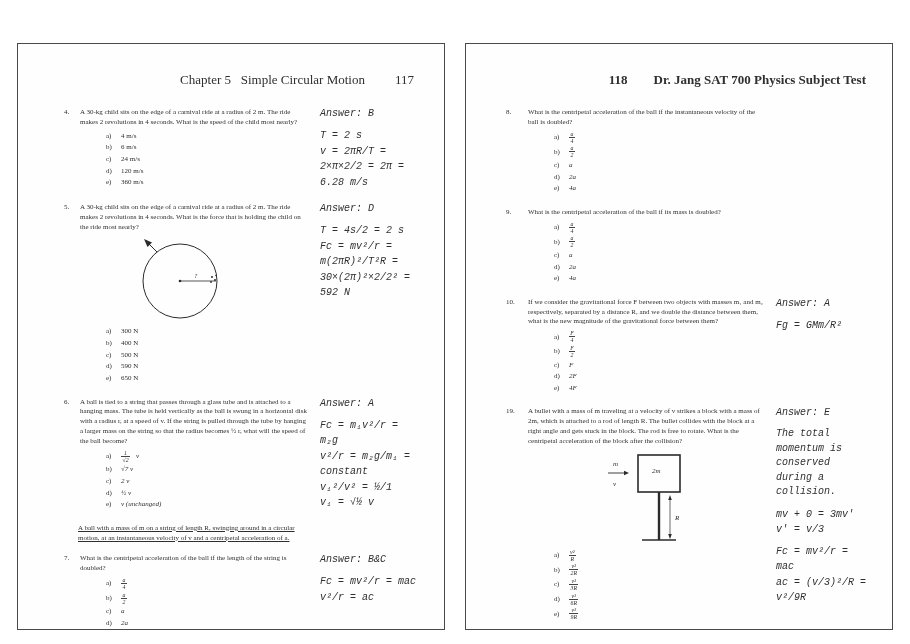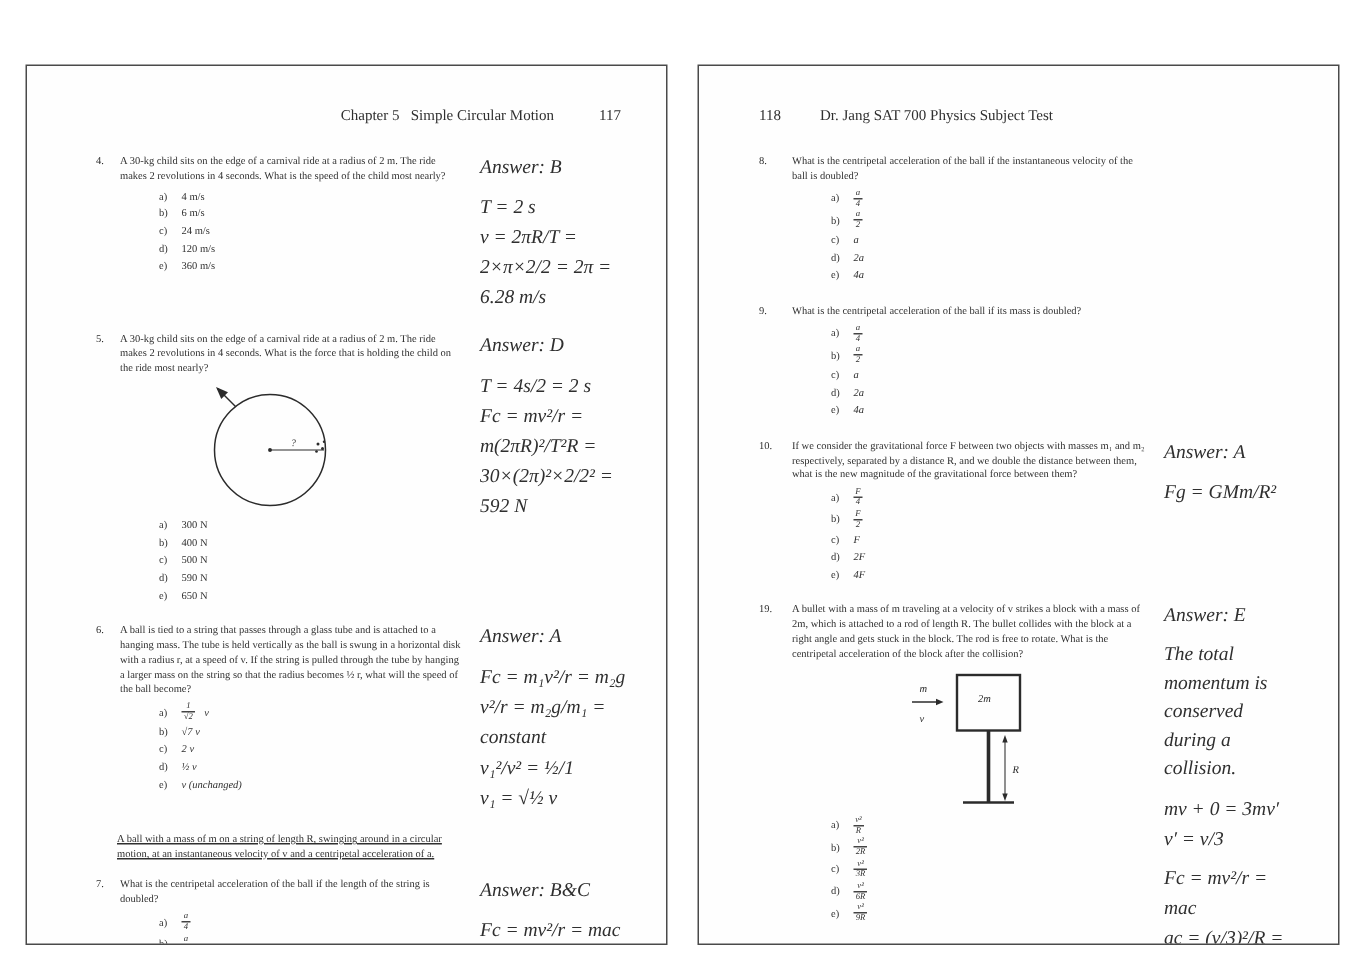--- a/index.html
+++ b/index.html
@@ -10,39 +10,39 @@
   }
   .page{
     position:absolute;top:43px;width:428px;height:587px;background:#fefefe;
     border:1.5px solid #4a4a4a;box-sizing:border-box;overflow:hidden;
   }
   #left-page{left:17px;}
   #right-page{left:465px;}
   .content{padding:28px 26px 0 46px;}
   #right-page .content{padding-left:40px;}
 
-  .page-header{display:flex;font-size:10px;margin-bottom:20px;align-items:baseline;}
+  .page-header{display:flex;font-size:13px;margin-bottom:20px;align-items:baseline;}
   .page-header span{white-space:pre;}
   .header-left{justify-content:flex-end;gap:30px;padding-right:4px;}
-  .header-right{justify-content:flex-start;gap:26px;}
+  .header-right{justify-content:flex-end;gap:26px;font-weight:bold;}
 
   .q{display:grid;grid-template-columns:16px 230px 1fr;margin-bottom:13px;}
   #right-page .q{grid-template-columns:22px 238px 1fr;}
   .qnum{font-size:7px;}
   .qtext{font-size:7px;line-height:1.4;}
   .opts{margin:3px 0 0 26px;}
   .opt{font-size:7px;line-height:1.45;display:flex;gap:6px;align-items:center;margin-bottom:1.5px;min-height:8px;}
   .olab{min-width:9px;}
   .oval{}
   .it{font-style:italic;}
   .frac{display:inline-flex;flex-direction:column;align-items:center;line-height:1.05;font-size:5.8px;font-style:italic;}
   .frac .den{border-top:0.6px solid #444;padding:0 1.5px;}
   .osuf{font-style:italic;}
 
-  .ans{padding-left:10px;font-size:13px;}
+  .ans{padding-left:10px;font-size:10px;font-family:Liberation Mono, monospace;}
   .ans-label{font-style:italic;margin-bottom:9px;}
   .sol-line{font-style:italic;line-height:1.55;}
   .ans-note{font-style:italic;line-height:1.45;margin-bottom:7px;}
 
   .group-intro{font-size:7px;margin:2px 0 11px 0;line-height:1.4;}
   .gi-body{margin-left:14px;max-width:220px;text-decoration:underline;}
 
   .diagram{display:block;}
   .diag-circle{margin:3px 0 3px 52px;}
   .diag-rod{margin:3px 0 1px 76px;}

